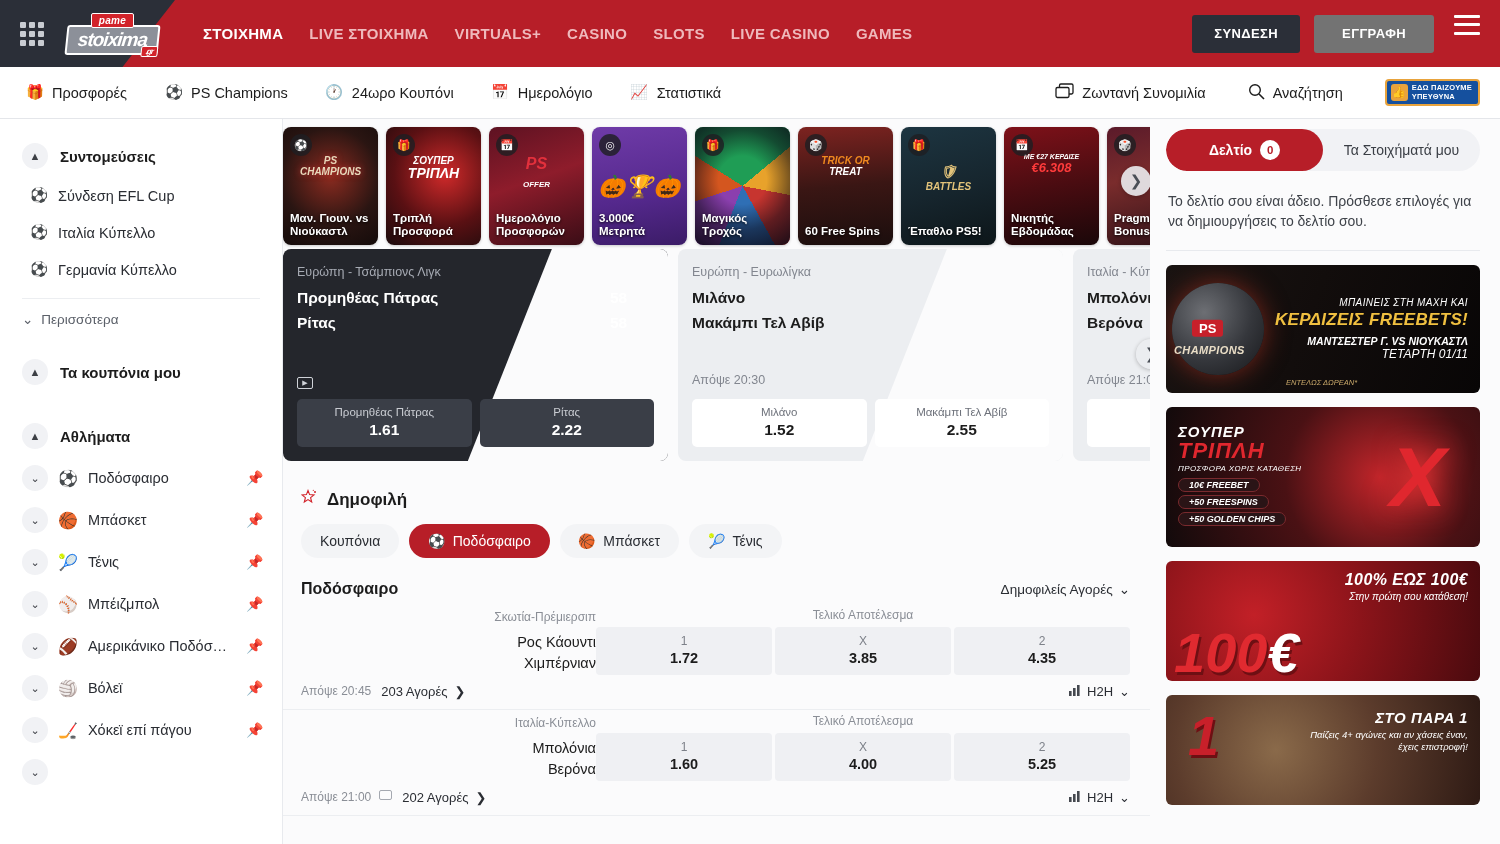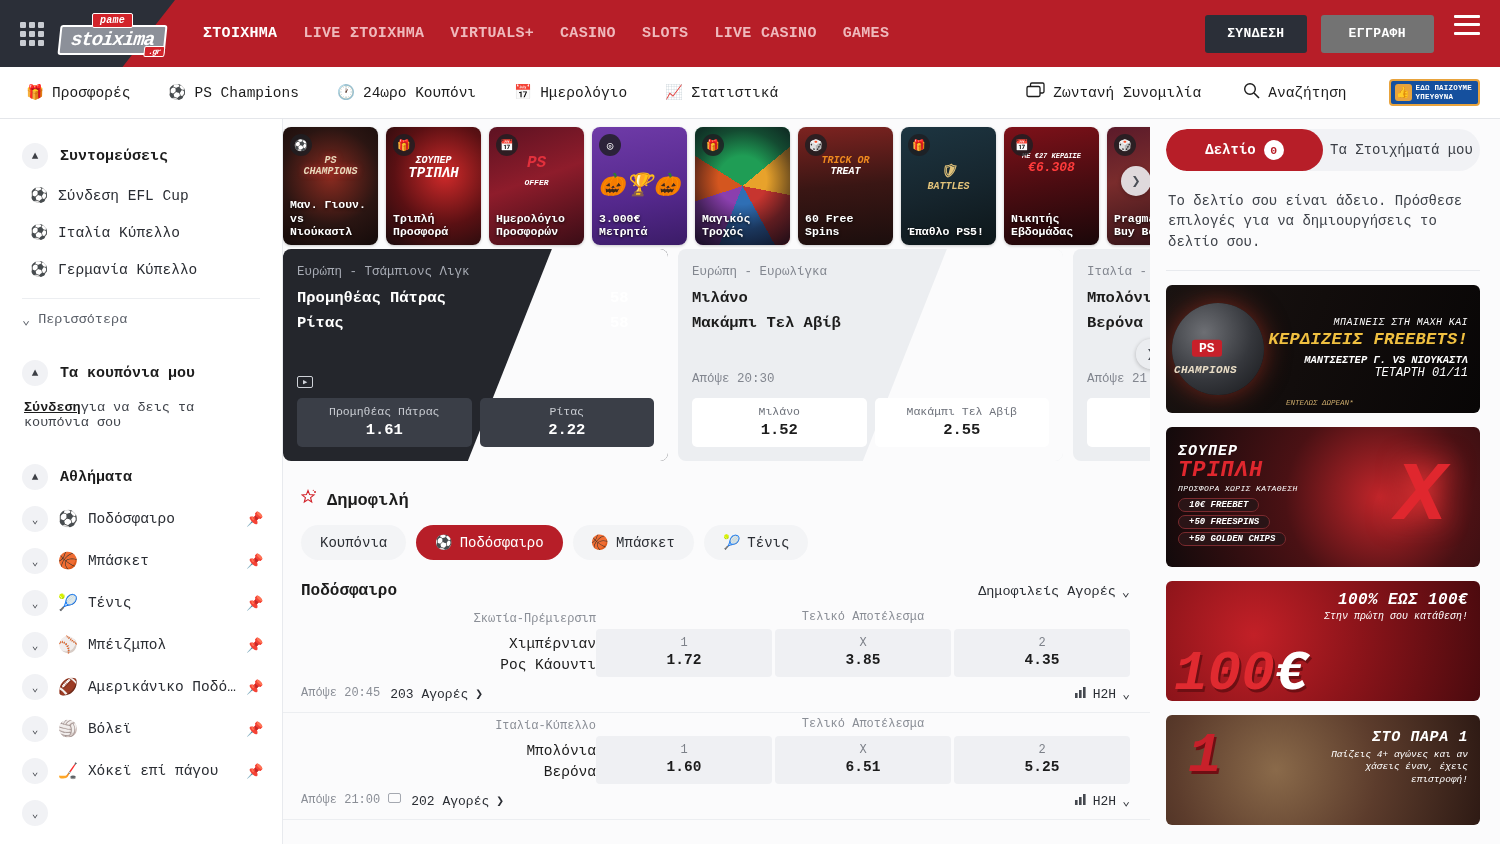--- a/index.html
+++ b/index.html
@@ -1,21 +1,21 @@
 <!DOCTYPE html>
 <html><head>
 <meta charset="utf-8">
 <style>
   * { box-sizing: border-box; margin: 0; padding: 0; }
   html, body {
     width: 1500px; height: 844px; overflow: hidden;
     font-family: "Liberation Sans", sans-serif;
     background: #ffffff; color: #1c1c1c;
   }
-  .app { width: 1500px; height: 612px; position: relative; font-family: Liberation Mono, monospace; }
+  .app { width: 1500px; height: 612px; position: relative; }
 
   
   .topbar {
     height: 67px; background: #b71e28; display: flex; align-items: center;
     position: relative; overflow: hidden;
   }
   .topbar-dark {
     position: absolute; left: 0; top: 0; height: 67px; width: 175px;
     background: #2b2f38; clip-path: polygon(0 0, 100% 0, 70% 100%, 0 100%);
   }
@@ -380,23 +380,20 @@
       </div>
       <div class="side-more">
         <span>⌄</span>
         <span>Περισσότερα</span>
       </div>
 
       <div class="side-head" style="margin-top:12px">
         <span class="chev">▲</span>
         <span>Τα κουπόνια μου</span>
       </div>
-      <div class="side-note">
-        <a>Σύνδεση</a><span>για να δεις τα κουπόνια σου</span>
-      </div>
 
       <div class="side-head" style="margin-top:22px">
         <span class="chev">▲</span>
         <span>Αθλήματα</span>
       </div>
 
       <div class="sport-row">
         <span class="chev">⌄</span>
         <span>⚽</span>
         <span class="name">Ποδόσφαιρο</span>
@@ -606,22 +603,22 @@
         <span class="sm">
           <span>Δημοφιλείς Αγορές</span>
           <span>⌄</span>
         </span>
       </div>
 
       <div class="match">
         <div class="match-top">
           <div class="match-left">
             <div class="m-league">Σκωτία-Πρέμιερσιπ</div>
+            <div class="m-team">Ρος Κάουντι</div>
             <div class="m-team">Χιμπέρνιαν</div>
-            <div class="m-team">Ρος Κάουντι</div>
           </div>
           <div class="market-wrap">
             <div class="market-title">Τελικό Αποτέλεσμα</div>
             <div class="market-boxes">
               <div class="mbox">
                 <div class="ml">1</div>
                 <div class="mv">1.72</div>
               </div>
               <div class="mbox">
                 <div class="ml">X</div>
@@ -663,21 +660,21 @@
           </div>
           <div class="market-wrap">
             <div class="market-title">Τελικό Αποτέλεσμα</div>
             <div class="market-boxes">
               <div class="mbox">
                 <div class="ml">1</div>
                 <div class="mv">1.60</div>
               </div>
               <div class="mbox">
                 <div class="ml">X</div>
-                <div class="mv">6.51</div>
+                <div class="mv">4.00</div>
               </div>
               <div class="mbox">
                 <div class="ml">2</div>
                 <div class="mv">5.25</div>
               </div>
             </div>
           </div>
         </div>
         <div class="match-bot">
           <span class="m-time">Απόψε 21:00</span>

